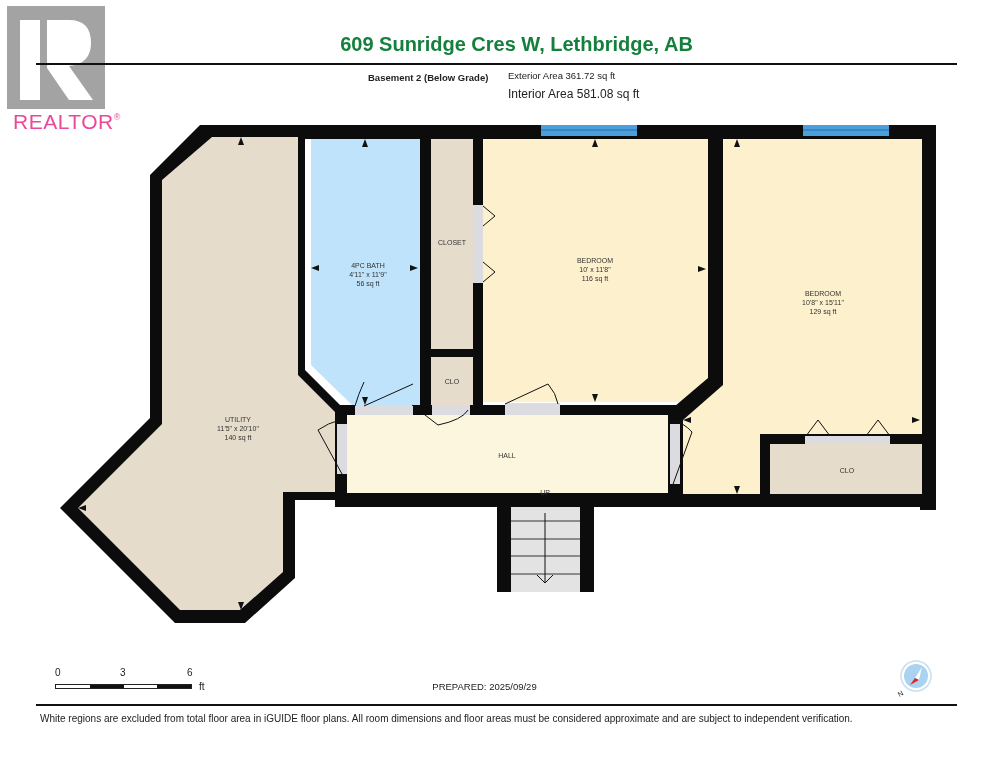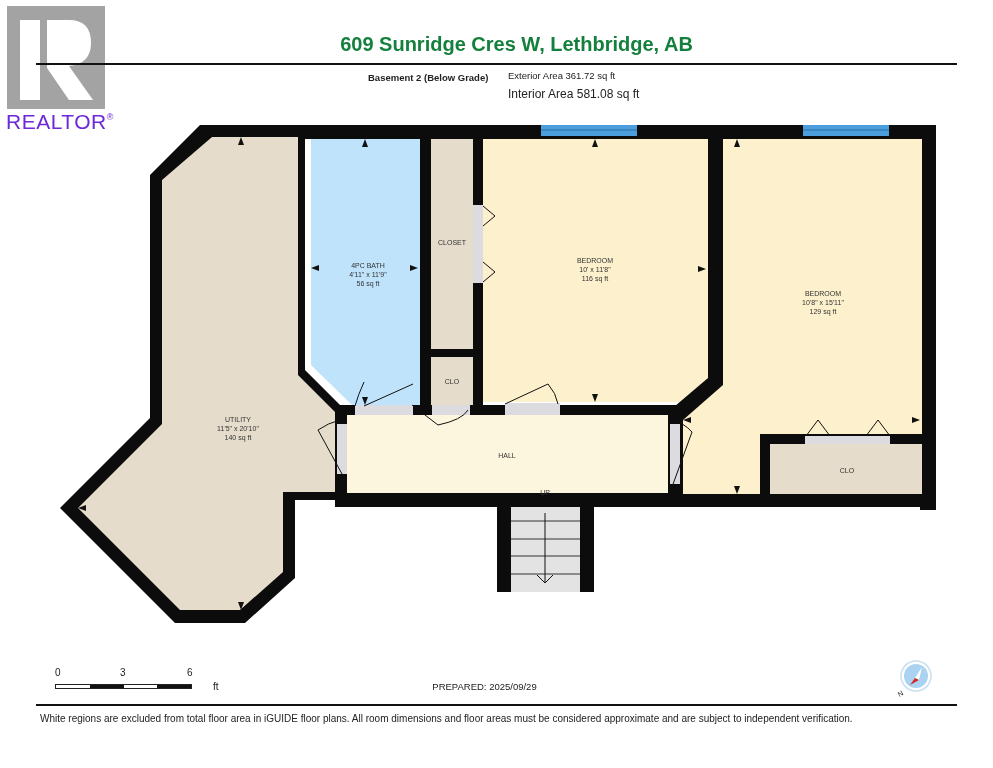--- a/index.html
+++ b/index.html
@@ -1,31 +1,31 @@
 <!DOCTYPE html>
 <html><head>
 <meta charset="utf-8">
 <style>
   html, body { margin: 0; padding: 0; background: #ffffff; }
   body { width: 993px; height: 768px; position: relative; overflow: hidden; font-family: "Liberation Sans", sans-serif; color: #222; }
   .logo { position: absolute; left: 7px; top: 6px; width: 98px; height: 103px; background: #a3a3a3; }
-  .logo-word { position: absolute; left: 6px; top: 110px; font-size: 21px; color: #6d28d9; letter-spacing: 0.5px; font-family: "Liberation Sans", sans-serif; }
+  .logo-word { position: absolute; left: 13px; top: 110px; font-size: 21px; color: #ec4899; letter-spacing: 0.5px; font-family: "Liberation Sans", sans-serif; }
   .logo-word sup { font-size: 9px; vertical-align: top; position: relative; top: 2px; }
   .title { position: absolute; left: 0; width: 993px; top: 33px; text-align: center; font-size: 20px; font-weight: bold; color: #15803d; padding-left: 20px; }
   .title-rule { position: absolute; left: 36px; right: 36px; top: 63px; height: 2px; background: #111; }
   .level-label { position: absolute; left: 368px; top: 72px; font-size: 9.5px; font-weight: bold; color: #222; }
   .ext-area { position: absolute; left: 508px; top: 70px; font-size: 9.5px; color: #222; }
   .int-area { position: absolute; left: 508px; top: 87px; font-size: 12px; color: #222; }
   .plan { position: absolute; left: 0; top: 0; }
   .room-label { font-family: "Liberation Sans", sans-serif; font-size: 7px; fill: #333; text-anchor: middle; }
   .scale { position: absolute; left: 55px; top: 667px; }
   .scale-tick { position: absolute; top: 0; font-size: 10px; color: #222; }
   .scale-bar { position: absolute; left: 0; top: 17px; width: 137px; height: 5px; border: 1px solid #222; box-sizing: border-box; display: flex; }
   .scale-bar span { flex: 1; }
-  .scale-unit { position: absolute; left: 158px; top: 14px; font-size: 10px; text-align: right; }
+  .scale-unit { position: absolute; left: 144px; top: 14px; font-size: 10px; text-align: right; }
   .prepared { position: absolute; left: 0; width: 969px; text-align: center; top: 681px; font-size: 9.5px; color: #222; }
   .footer-rule { position: absolute; left: 36px; right: 36px; top: 704px; height: 2px; background: #111; }
   .disclaimer { position: absolute; left: 40px; top: 713px; font-size: 10px; color: #222; white-space: nowrap; }
   .compass { position: absolute; left: 900px; top: 660px; width: 32px; height: 32px; }
   .compass-n { position: absolute; left: 898px; top: 690px; font-size: 7px; transform: rotate(-30deg); }
 </style>
 </head>
 <body>
 
 <div class="logo">

